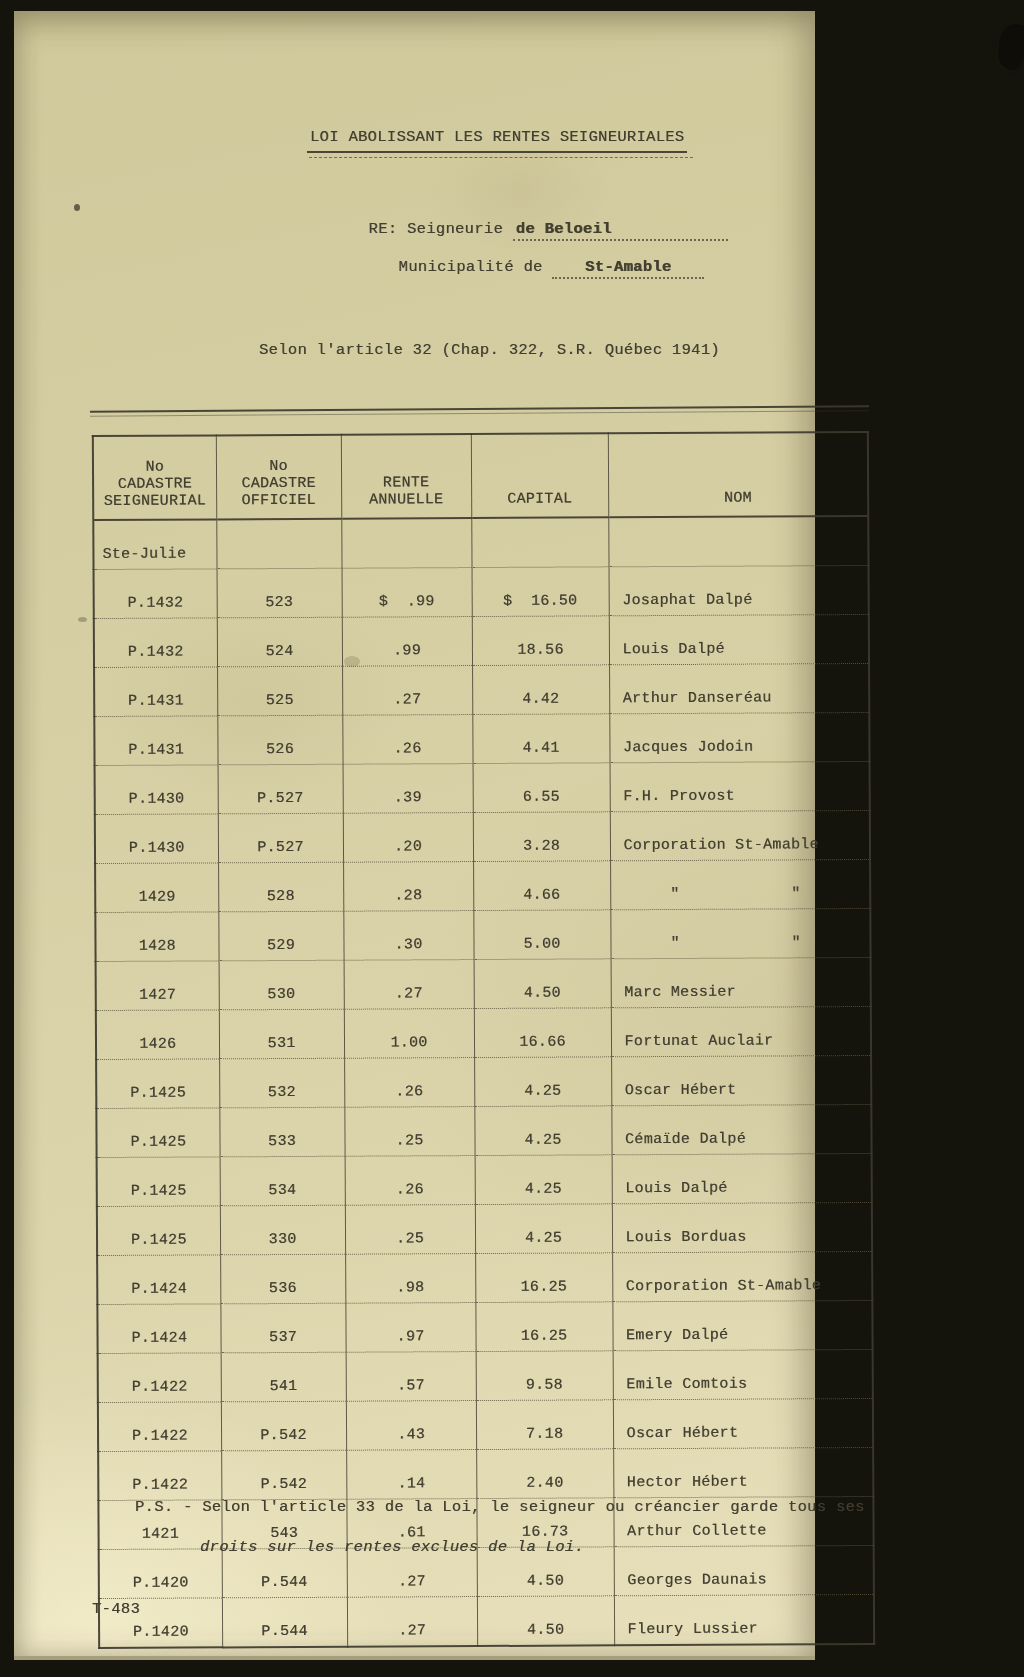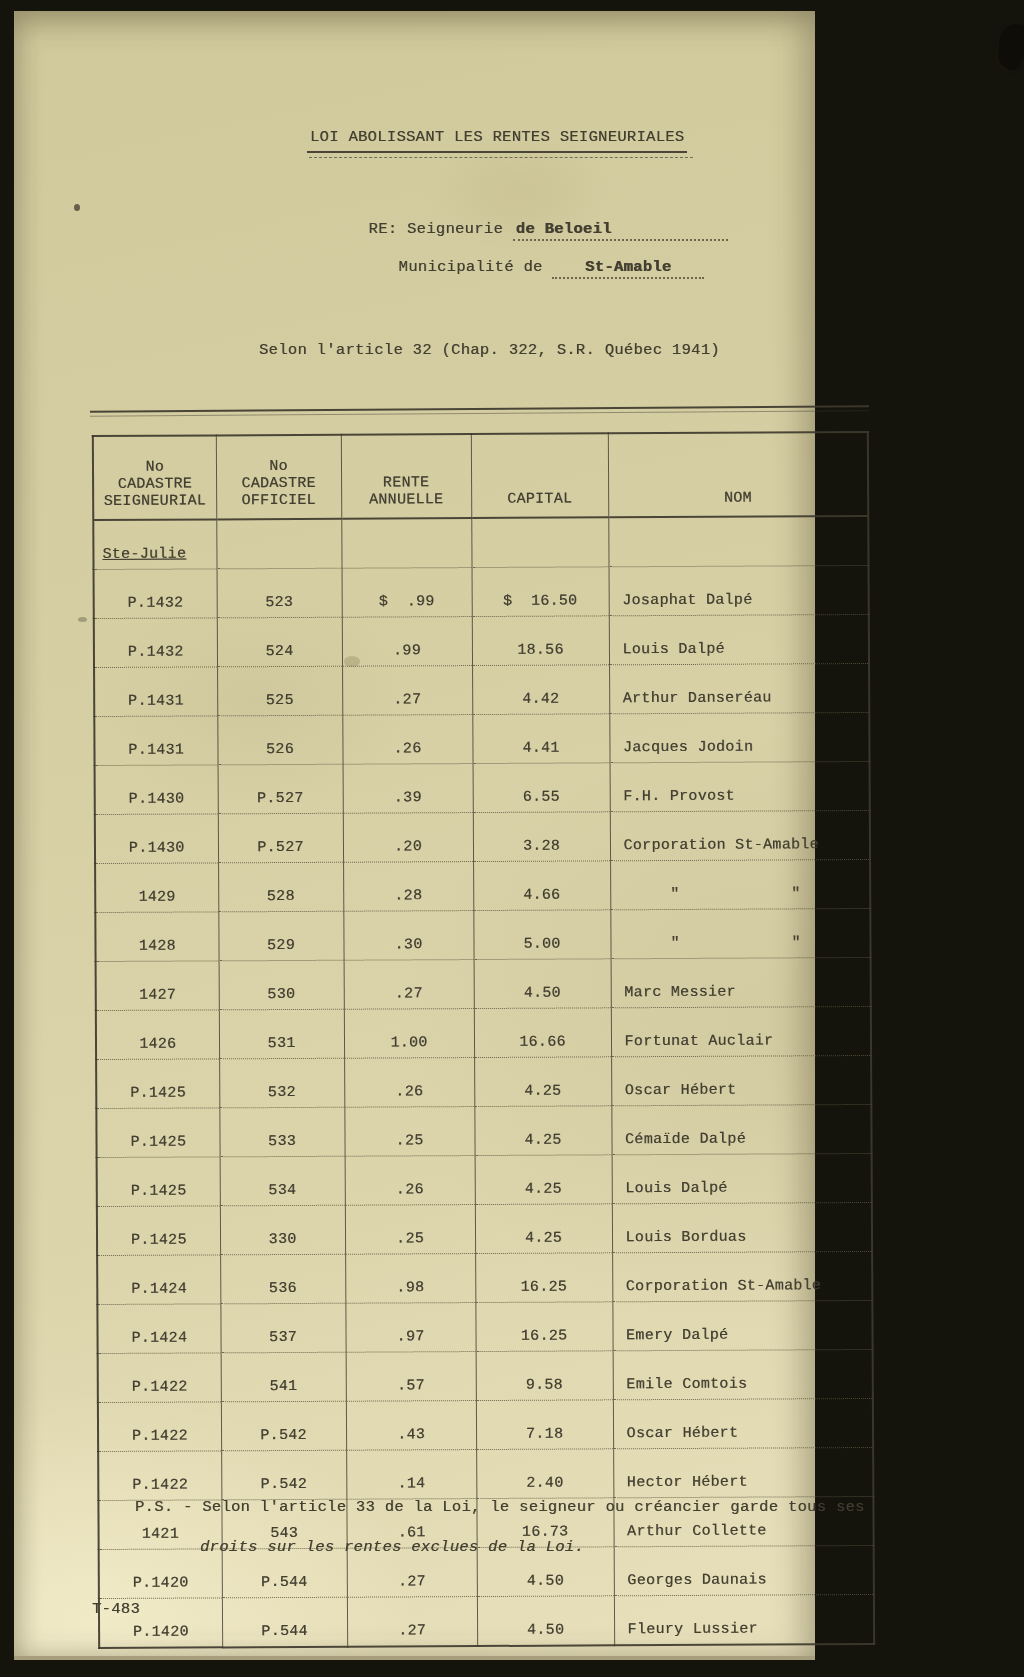--- a/index.html
+++ b/index.html
@@ -79,21 +79,21 @@
     font-weight:normal;text-align:center;line-height:17px;
     border-bottom:2px solid var(--ink-line);
   }
   tbody td{
     height:40px;vertical-align:bottom;padding-bottom:7px;line-height:1;
     border-bottom:1px dotted var(--dot-line);
   }
   tbody tr:last-child td{border-bottom:none;}
   td.no_seigneurial,td.no_officiel,td.rente,td.capital{text-align:center;}
   td.nom{text-align:left;padding-left:13px;}
-  td.section{text-align:left;padding-left:8px;text-decoration:underline;}
+  td.section{text-align:left;padding-left:8px;}
   .speck{position:absolute;border-radius:50%;}
   .corner-blob{
     position:absolute;left:985px;top:13px;width:27px;height:46px;
     background:#0e0d08;
     border-radius:65% 10% 45% 70% / 45% 25% 60% 40%;
     transform:rotate(8deg);
     box-shadow:-2px 3px 3px rgba(30,26,12,0.4);
   }
 </style>
 </head>

